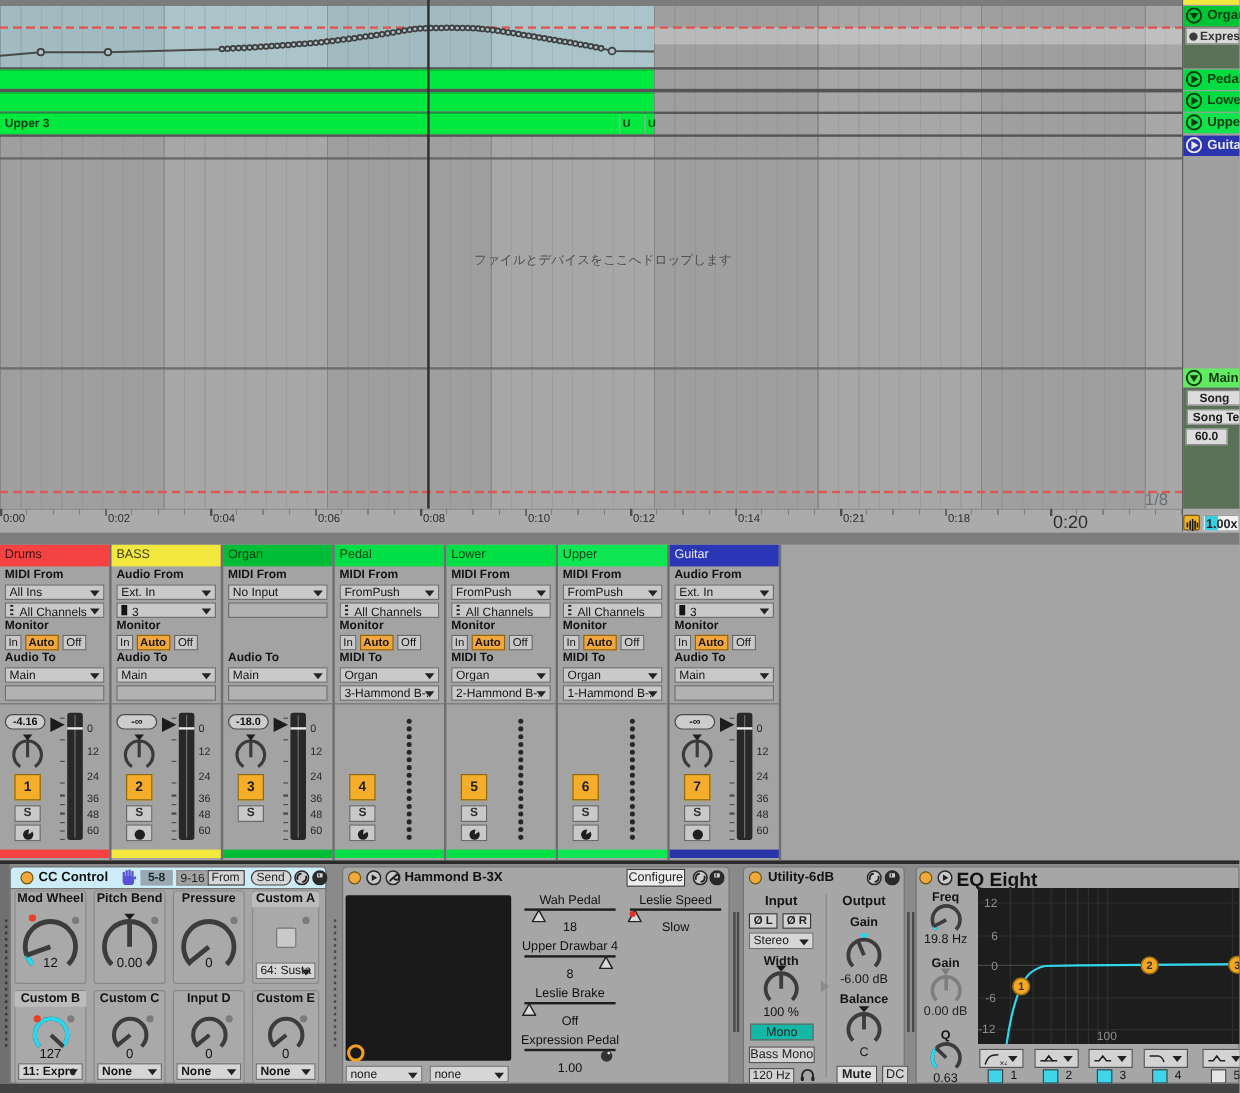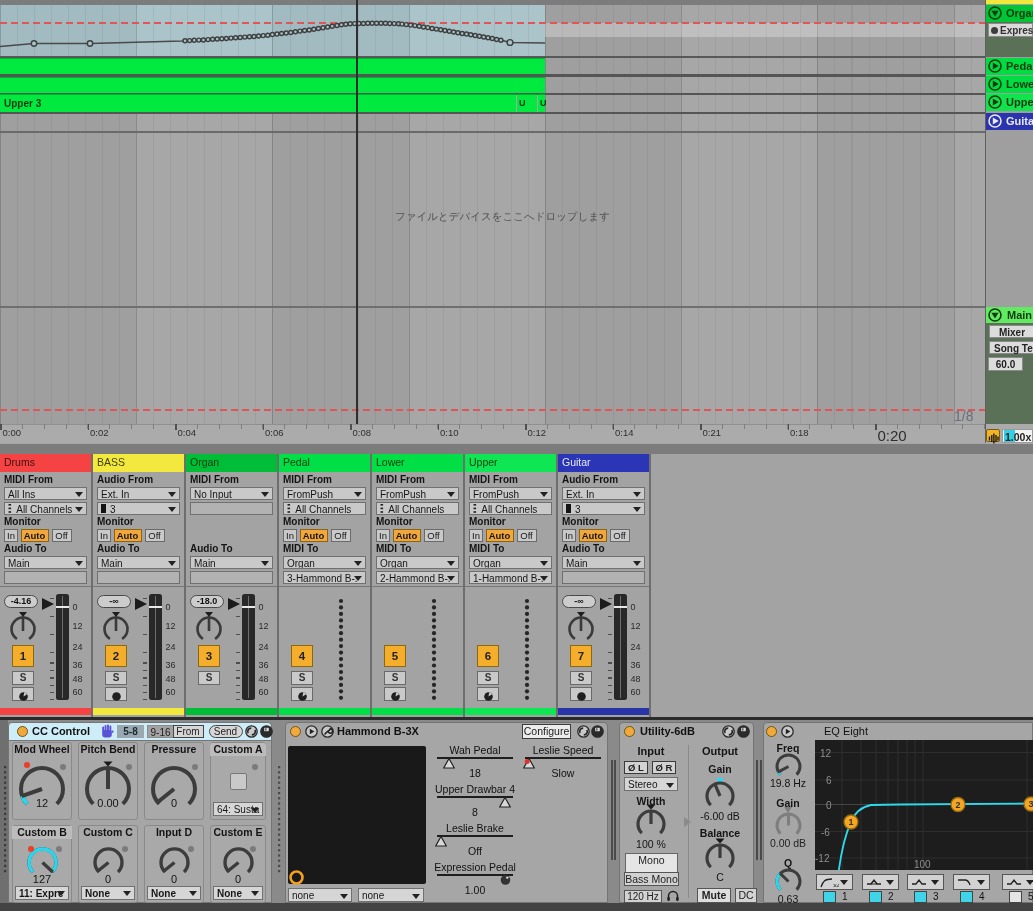--- a/index.html
+++ b/index.html
@@ -188,21 +188,21 @@
     </svg>
 <div style="position:absolute;left:1006px;top:115.0px;font-size:11px;font-weight:bold;color:#e9e9f2;white-space:nowrap">Guitar</div>
 <div style="position:absolute;left:985.5px;top:306.5px;width:47.5px;height:16px;background:#62ea62"></div>
 <svg class="abs" style="left:988px;top:307.5px" width="14" height="14" viewBox="0 0 14 14">
       <circle cx="7" cy="7" r="6" fill="none" stroke="#0c3c0c" stroke-width="1.6"></circle>
       <path d="M3.4,4.8 L10.6,4.8 L7,10.4 Z" fill="#0c3c0c"></path>
     </svg>
 <div style="position:absolute;left:1007px;top:309px;font-size:11px;font-weight:bold;color:#0c3c0c">Main</div>
 <div style="position:absolute;left:985.5px;top:322.5px;width:47.5px;height:101px;background:#5a7158"></div>
 <div style="position:absolute;left:989px;top:325px;width:46px;height:12.5px;background:#dcdcdc;border:1px solid #8a8a8a">
-      <div style="font-size:10px;font-weight:bold;color:#222;text-align:center;padding-top:0.5px">Mixer</div>
+      <div style="font-size:10px;font-weight:bold;color:#222;text-align:center;padding-top:0.5px">Song</div>
     </div>
 <div style="position:absolute;left:989px;top:341px;width:46px;height:12.5px;background:#dcdcdc;border:1px solid #8a8a8a">
       <div style="font-size:10px;font-weight:bold;color:#222;padding:0.5px 0 0 4px;white-space:nowrap">Song Te</div>
     </div>
 <div style="position:absolute;left:988px;top:357px;width:35px;height:13.5px;background:#dcdcdc;border:1px solid #8a8a8a">
       <div style="font-size:10px;font-weight:bold;color:#222;text-align:center;padding-top:1px">60.0</div>
     </div>
 <div style="position:absolute;left:985.5px;top:424px;width:47.5px;height:19.5px;background:#ababab"></div>
 <div style="position:absolute;left:986px;top:429px;width:13.5px;height:13px;background:#f0b429;border:1px solid #7a5a10;border-radius:2px"><svg width="11" height="11" viewBox="0 0 11 11" style="margin:0 0 0 0.5px">
         <g stroke="#1a1a1a" stroke-width="1.4">
@@ -802,21 +802,21 @@
 <div style="position:absolute;left:624px;top:761px;width:24px;height:13px;background:#d2d2d2;border:1px solid #3a3a3a;font-size:9.5px;font-weight:bold;color:#222;text-align:center;line-height:11.5px">Ø L</div>
 <div style="position:absolute;left:652px;top:761px;width:24px;height:13px;background:#d2d2d2;border:1px solid #3a3a3a;font-size:9.5px;font-weight:bold;color:#222;text-align:center;line-height:11.5px">Ø R</div>
 <div class="dd" style="left:624px;top:777px;width:54px;height:14px;background:#d6d6d6;line-height:12px">Stereo<span class="ar" style="top:4.5px"></span></div>
 <div style="position:absolute;left:620px;top:795px;width:62px;font-size:10.5px;font-weight:bold;color:#141414;text-align:center">Width</div>
 <svg class="abs" style="left:628px;top:801px" width="46" height="46" viewBox="628 801 46 46">
       <path d="M641.8,833.2 A13,13 0 1 1 660.2,833.2" fill="none" stroke="#3c3c3c" stroke-width="3.2"></path>
       <line x1="651" y1="824" x2="651.0" y2="810.5" stroke="#3c3c3c" stroke-width="3.2"></line>
       <path d="M646.5,804.5 L655.5,804.5 L651,809.5 Z" fill="#1a1a1a"></path>
     </svg>
 <div style="position:absolute;left:620px;top:838px;width:62px;font-size:10.5px;color:#141414;text-align:center">100 %</div>
-<div style="position:absolute;left:625px;top:853px;width:53px;height:32px;background:#e5e5e5;border:1px solid #666;font-size:10.5px;color:#222;text-align:center;line-height:13px">Mono</div>
+<div style="position:absolute;left:625px;top:853px;width:53px;height:14px;background:#14b8a6;border:1px solid #666;font-size:10.5px;color:#222;text-align:center;line-height:13px">Mono</div>
 <div style="position:absolute;left:624px;top:871.5px;width:55px;height:14.5px;background:#d2d2d2;border:1px solid #555;font-size:10.5px;color:#222;text-align:center;line-height:13px">Bass Mono</div>
 <div style="position:absolute;left:624px;top:889.5px;width:38px;height:13.5px;background:#d2d2d2;border:1px solid #555;font-size:10px;color:#222;text-align:center;line-height:12px">120 Hz</div>
 <svg class="abs" style="left:666px;top:889px" width="14" height="14" viewBox="0 0 14 14">
       <path d="M2.5,9 L2.5,7 A4.5,4.5 0 0 1 11.5,7 L11.5,9" fill="none" stroke="#222" stroke-width="1.5"></path>
       <rect x="1.3" y="8" width="2.6" height="4" rx="1.2" fill="#222"></rect>
       <rect x="10.1" y="8" width="2.6" height="4" rx="1.2" fill="#222"></rect>
     </svg>
 <div style="position:absolute;left:687.5px;top:745px;width:1px;height:153px;background:#8b8b8b"></div>
 <div style="position:absolute;left:684px;top:817px;width:0;height:0;border-top:5px solid transparent;border-bottom:5px solid transparent;border-left:7px solid #8b8b8b"></div>
 <div style="position:absolute;left:689px;top:745px;width:62px;font-size:11px;font-weight:bold;color:#141414;text-align:center">Output</div>
@@ -835,21 +835,21 @@
     </svg>
 <div style="position:absolute;left:689px;top:871px;width:62px;font-size:10.5px;color:#141414;text-align:center">C</div>
 <div style="position:absolute;left:697px;top:888px;width:34px;height:14.5px;background:#dedede;border:1px solid #555;font-size:10.5px;font-weight:bold;color:#222;text-align:center;line-height:13px">Mute</div>
 <div style="position:absolute;left:735px;top:888px;width:22px;height:14.5px;background:#d2d2d2;border:1px solid #555;font-size:10.5px;color:#222;text-align:center;line-height:13px">DC</div>
 <div style="position:absolute;left:763px;top:721.5px;width:270px;height:181.5px;background:#a6a6a6;border:1px solid #747474;border-radius:4px 0 0 0"></div>
 <div style="position:absolute;left:765.5px;top:726.0px;width:11.0px;height:11.0px;background:#f2a93b;border:1.5px solid #6d5512;border-radius:50%"></div>
 <svg class="abs" style="left:780.5px;top:725.0px" width="13" height="13" viewBox="0 0 13 13">
       <circle cx="6.5" cy="6.5" r="5.7" fill="#c9c9c9" stroke="#2a2a2a" stroke-width="1.3"></circle>
       <path d="M4.8,3.8 L4.8,9.2 L9.4,6.5 Z" fill="#222"></path>
     </svg>
-<div style="position:absolute;left:824px;top:725px;font-size:11px;font-weight:normal;color:#111">EQ Eight</div>
+<div style="position:absolute;left:797px;top:725px;font-size:16px;font-weight:bold;color:#111">EQ Eight</div>
 <div style="position:absolute;left:763px;top:742px;width:50px;font-size:10.5px;font-weight:bold;color:#141414;text-align:center">Freq</div>
 <svg class="abs" style="left:766.5px;top:744.5px" width="43.0" height="43.0" viewBox="766.5 744.5 43.0 43.0">
       <path d="M779.9,774.1 A11.5,11.5 0 1 1 796.1,774.1" fill="none" stroke="#3c3c3c" stroke-width="3"></path>
       <path d="M779.9,774.1 A11.5,11.5 0 0 1 777.8,771.4" fill="none" stroke="#2bd7ee" stroke-width="3"></path>
       <line x1="788" y1="766" x2="777.4" y2="771.6" stroke="#3c3c3c" stroke-width="3"></line>
     </svg>
 <div style="position:absolute;left:763px;top:777px;width:50px;font-size:10.5px;color:#141414;text-align:center">19.8 Hz</div>
 <div style="position:absolute;left:763px;top:797px;width:50px;font-size:10.5px;font-weight:bold;color:#141414;text-align:center">Gain</div>
 <div class="abs" style="left:783.5px;top:807px;width:0;height:0;border-left:4.5px solid transparent;border-right:4.5px solid transparent;border-top:6px solid #7e7e7e"></div>
 <svg class="abs" style="left:766.5px;top:803.5px" width="43.0" height="43.0" viewBox="766.5 803.5 43.0 43.0">

